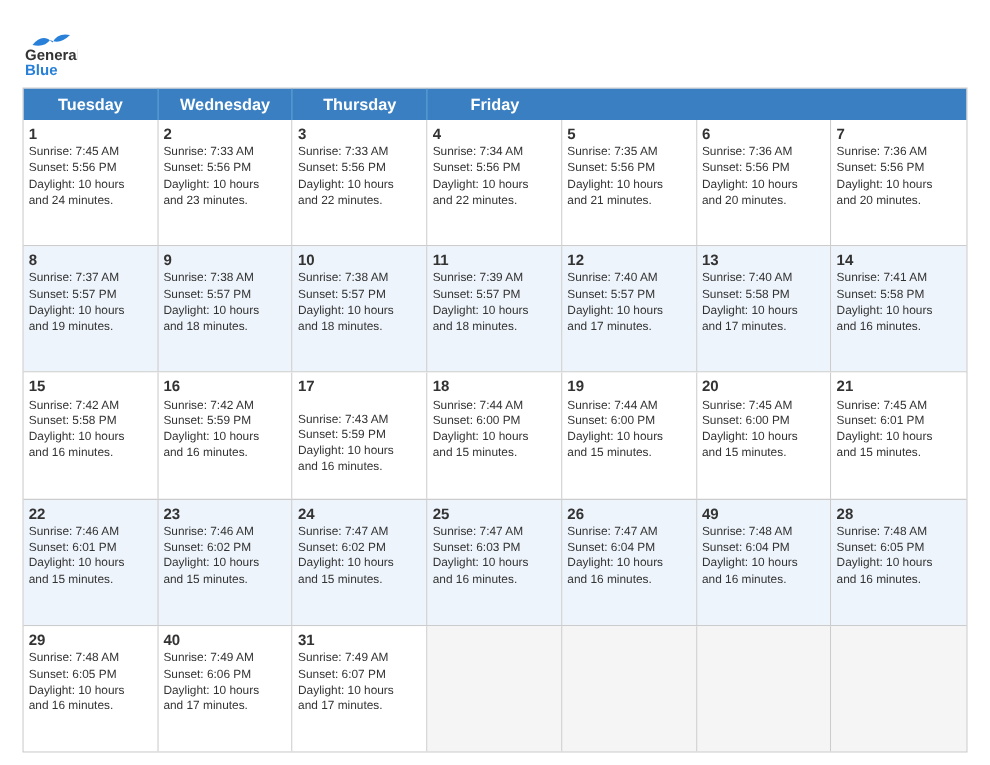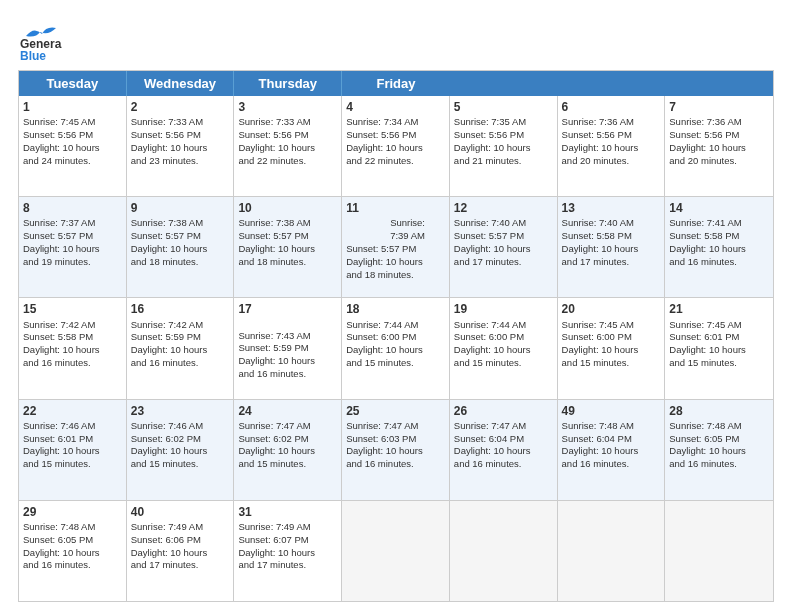--- a/index.html
+++ b/index.html
@@ -187,21 +187,21 @@
           </div>
           <div class="cal-cell alt-row">
             <span class="day-num">10</span>
             <span style="display: block;">Sunrise: 7:38 AM</span>
             <span style="display: block;">Sunset: 5:57 PM</span>
             <span style="display: block;">Daylight: 10 hours</span>
             <span style="display: block;">and 18 minutes.</span>
           </div>
           <div class="cal-cell alt-row">
             <span class="day-num">11</span>
-            <span style="display: block; margin-left: 44px;">Sunrise: 7:39 AM</span>
+            <span style="display: block;">Sunrise: 7:39 AM</span>
             <span style="display: block;">Sunset: 5:57 PM</span>
             <span style="display: block;">Daylight: 10 hours</span>
             <span style="display: block;">and 18 minutes.</span>
           </div>
           <div class="cal-cell alt-row">
             <span class="day-num">12</span>
             <span style="display: block;">Sunrise: 7:40 AM</span>
             <span style="display: block;">Sunset: 5:57 PM</span>
             <span style="display: block;">Daylight: 10 hours</span>
             <span style="display: block;">and 17 minutes.</span>

